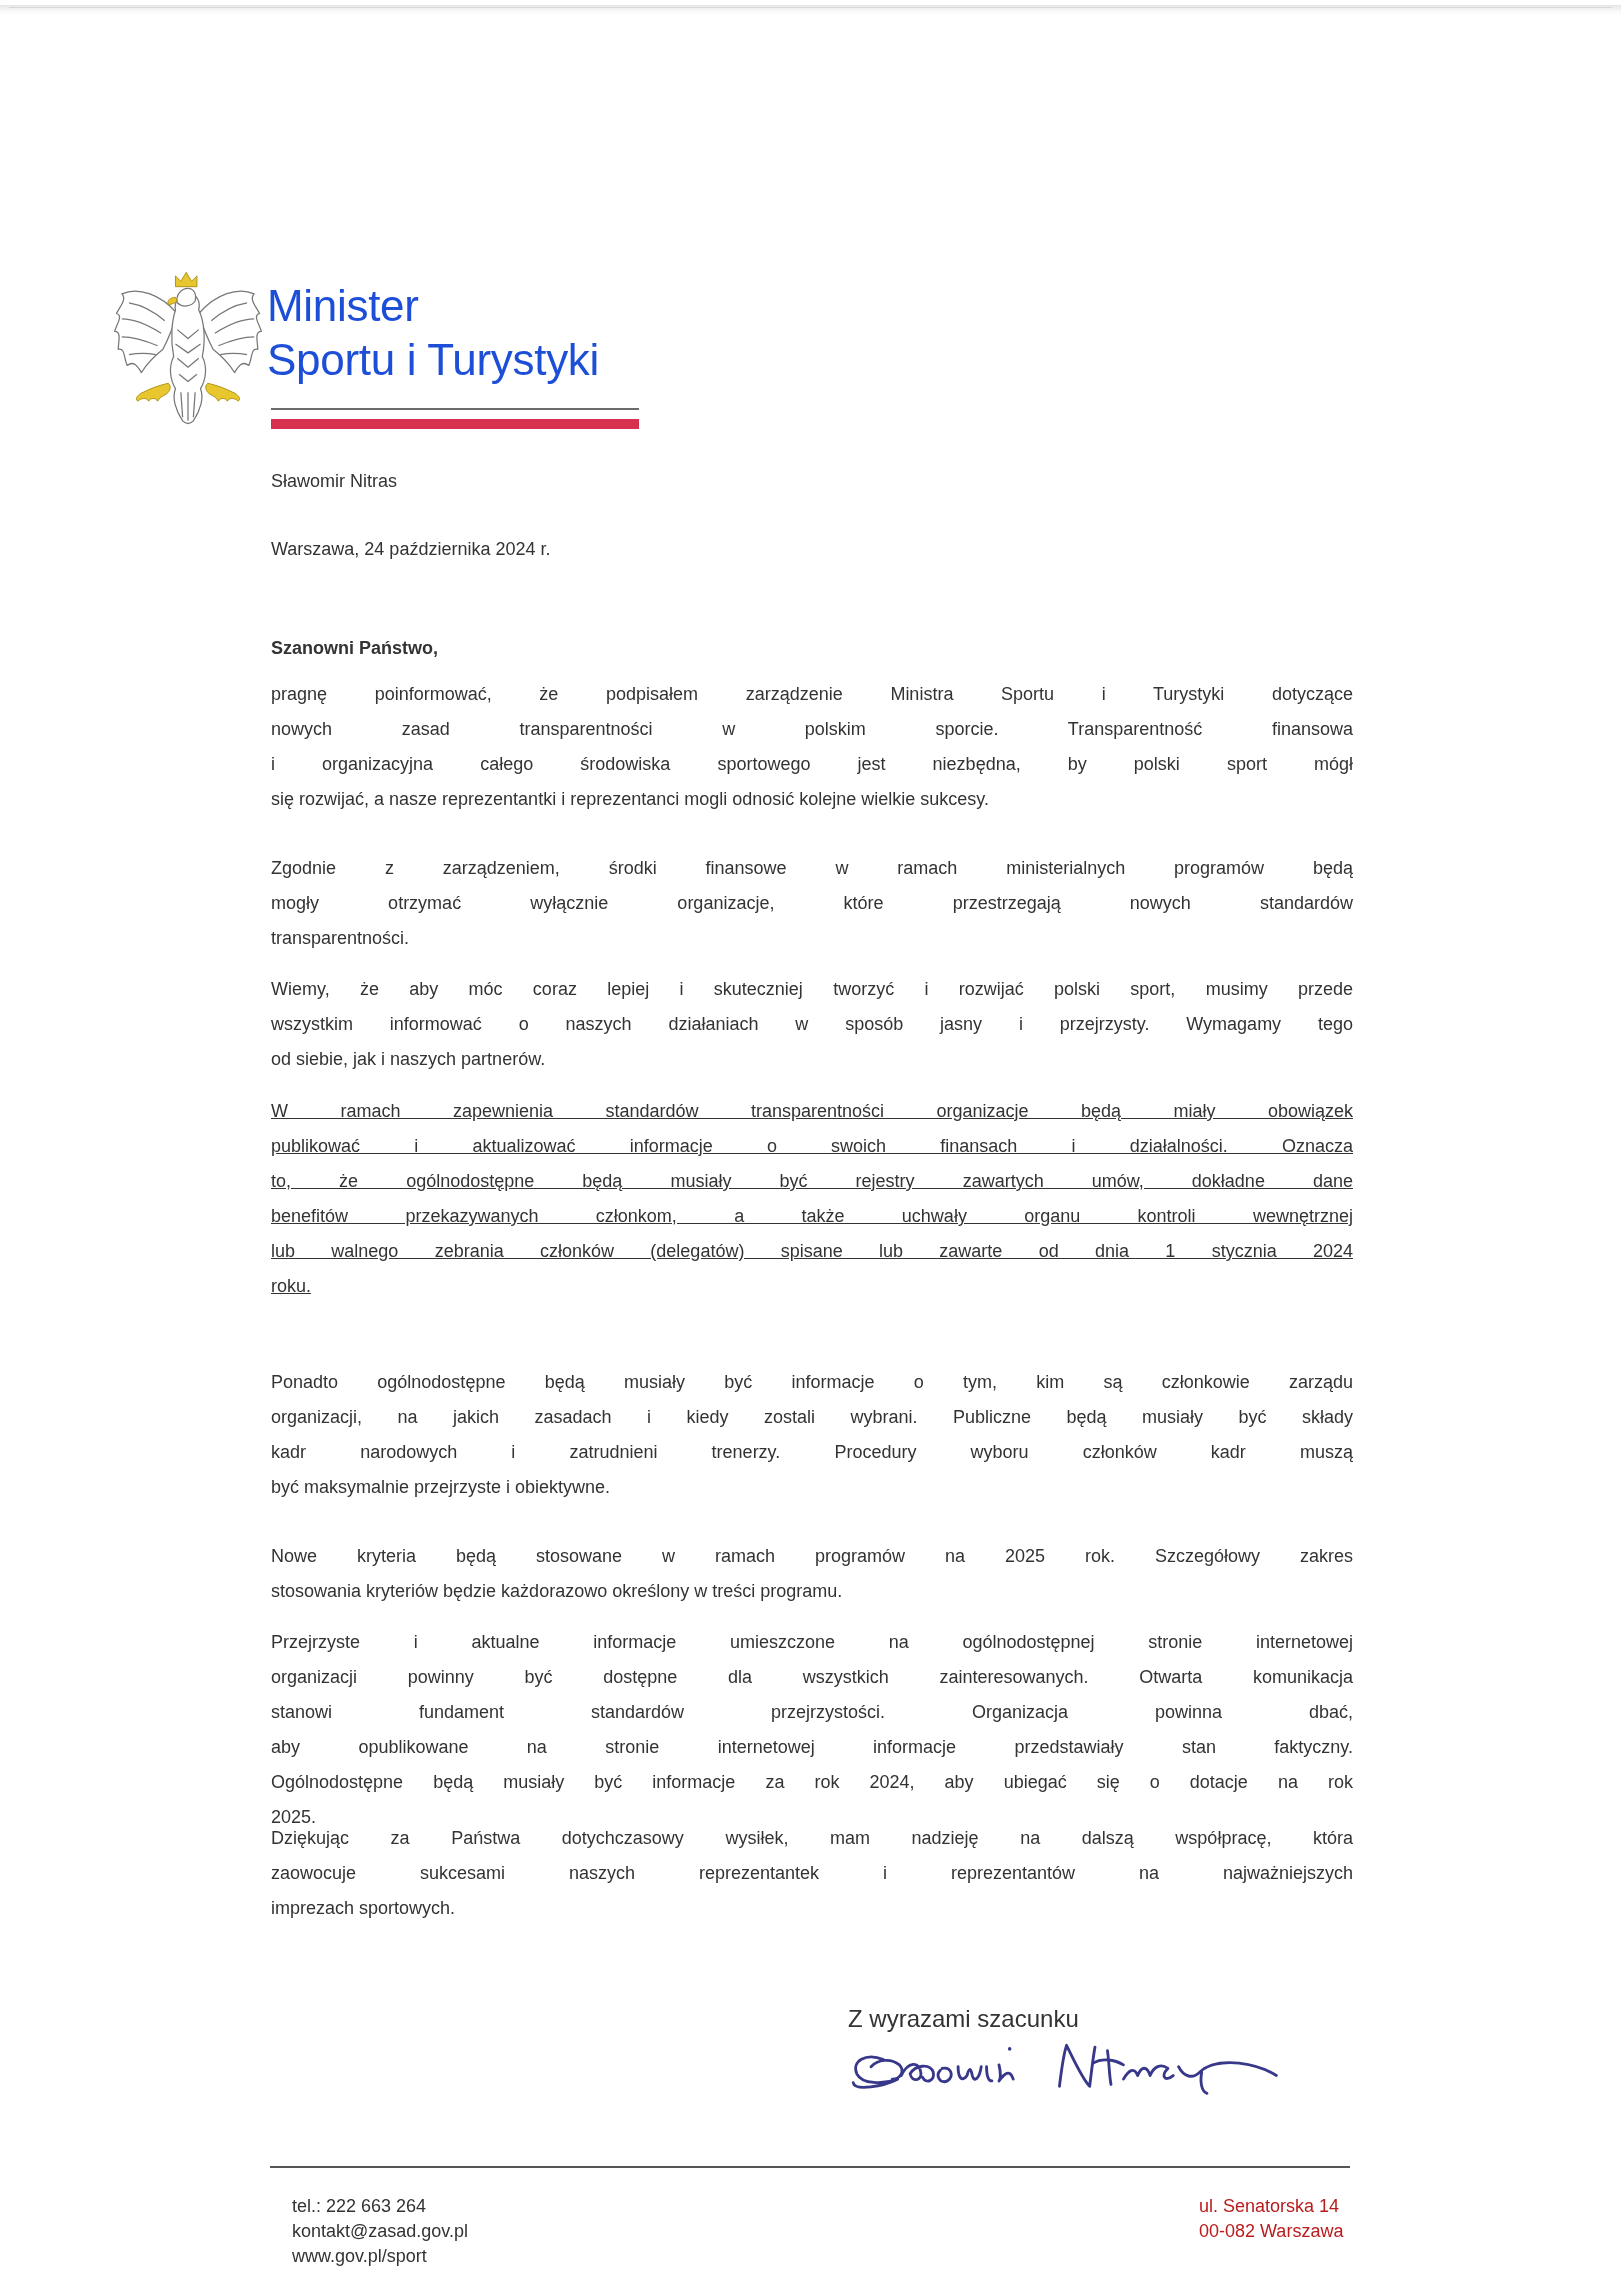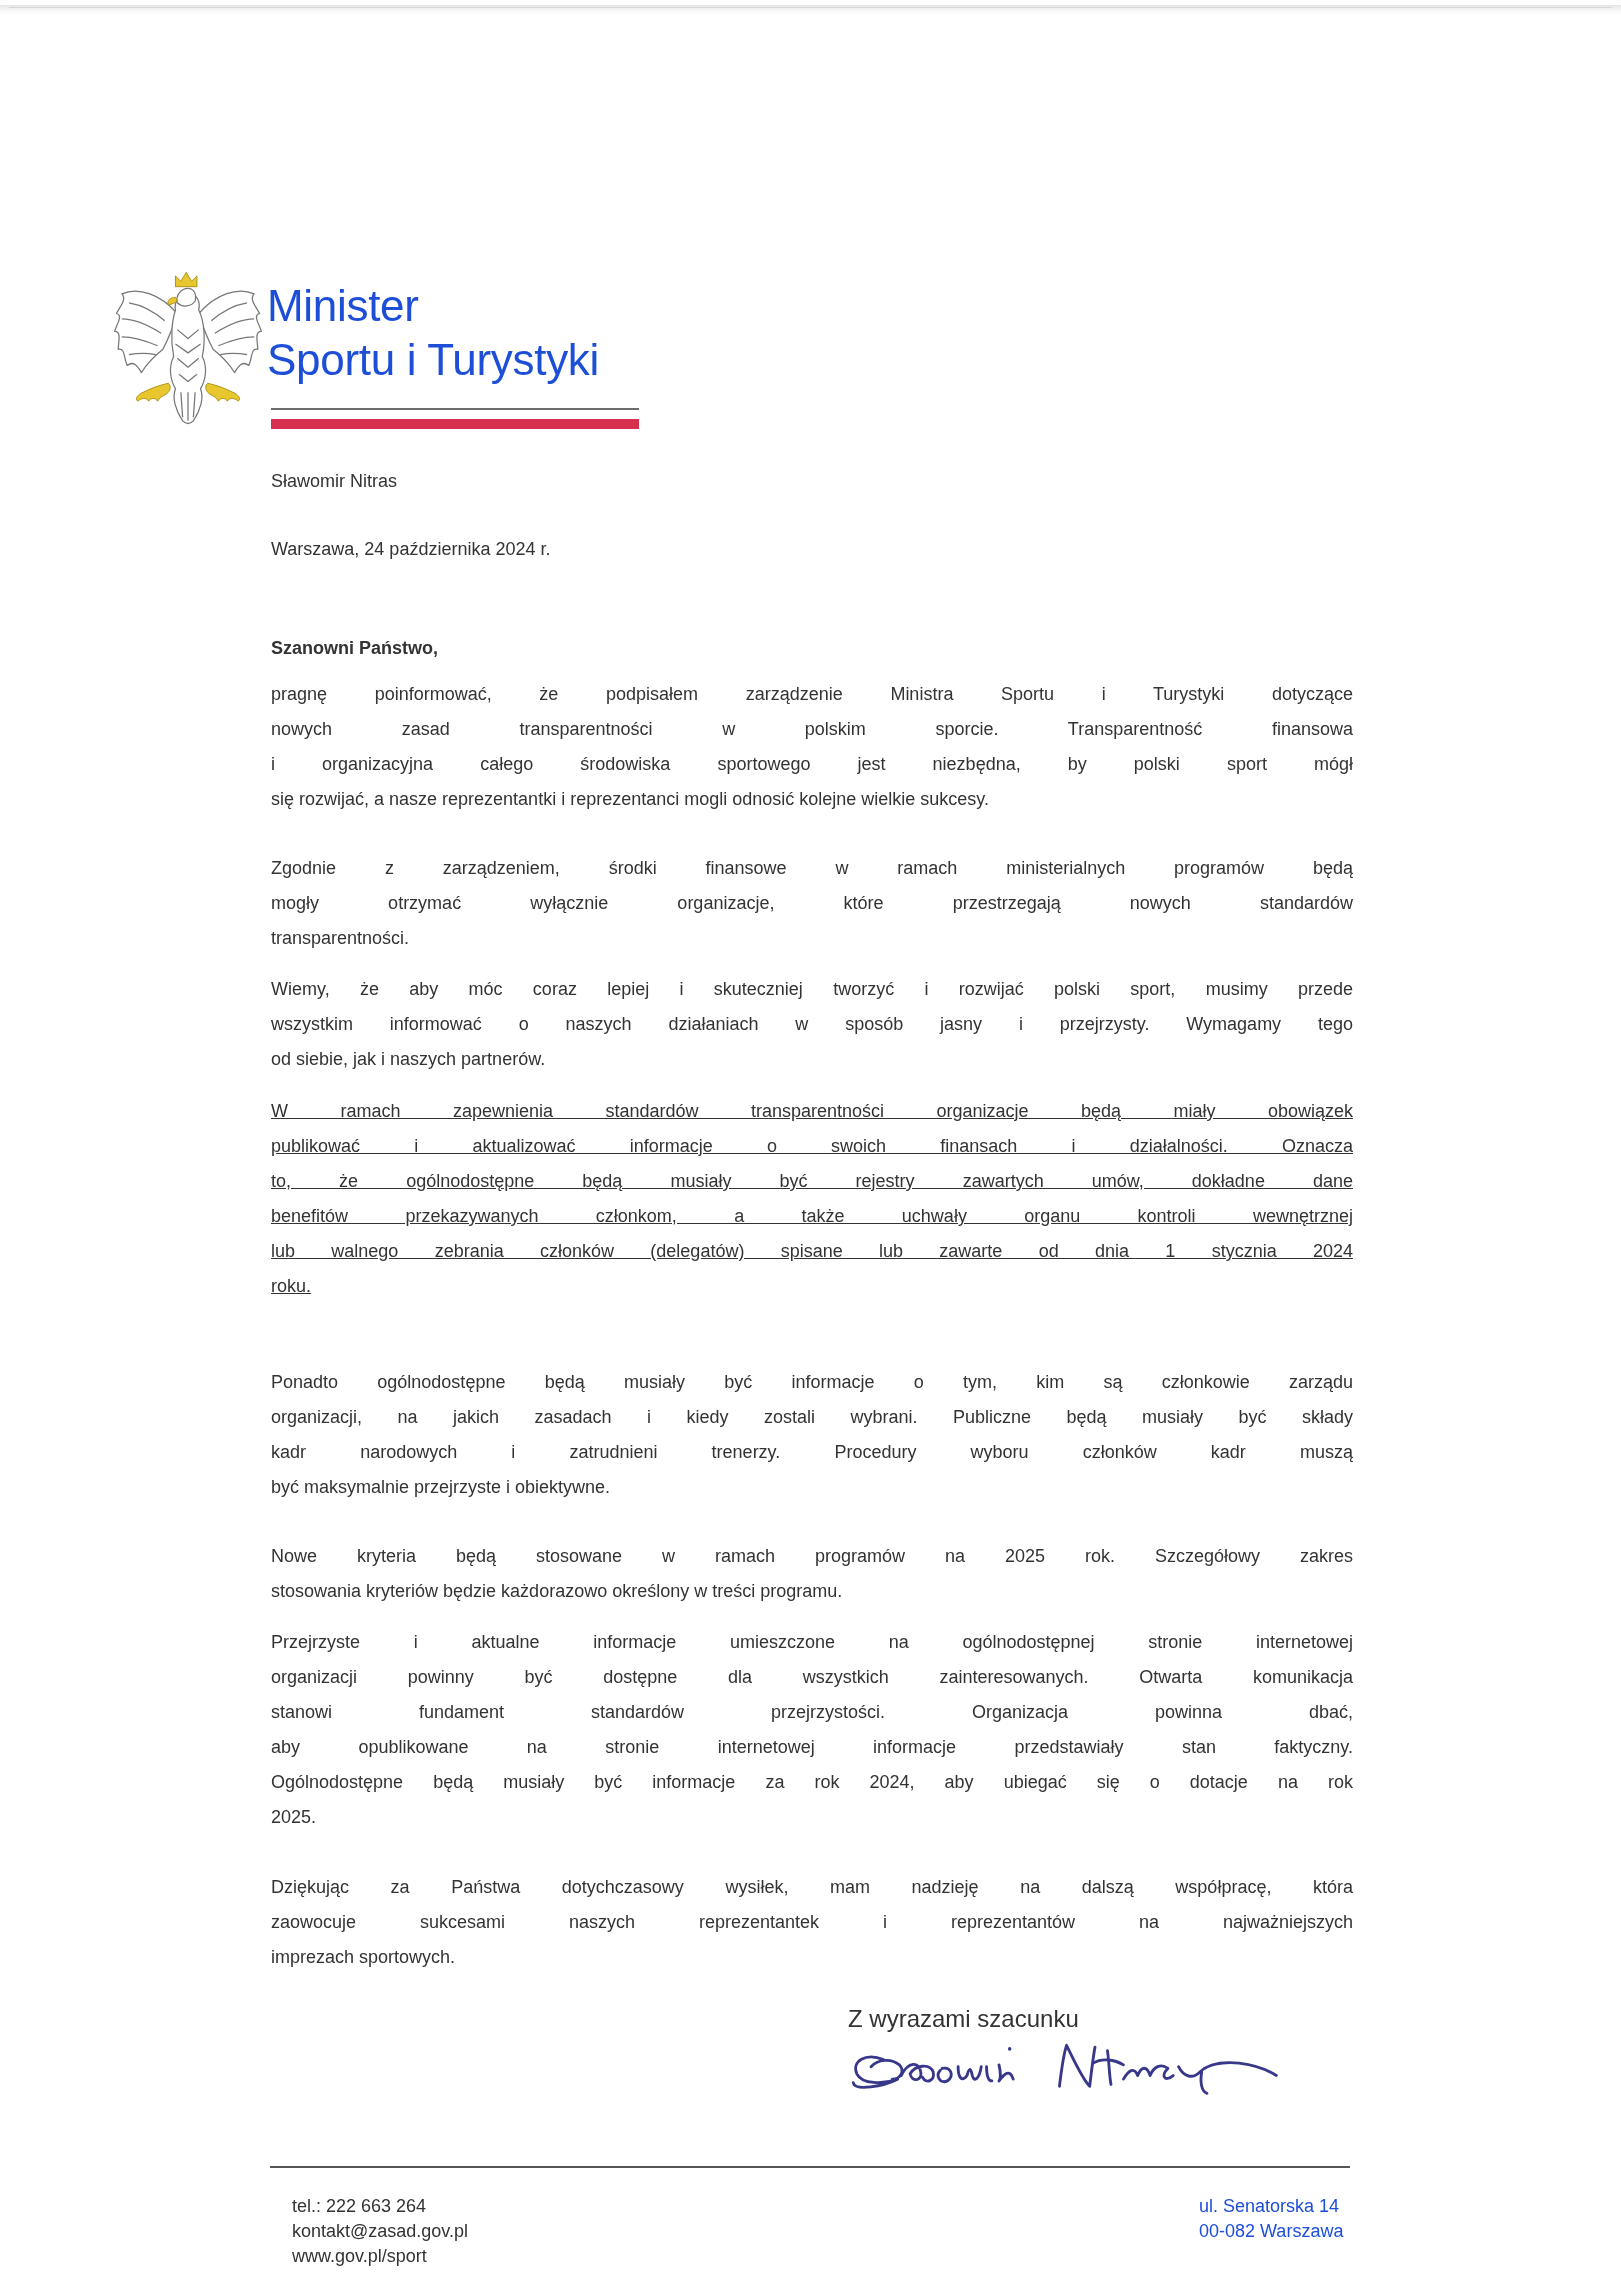--- a/index.html
+++ b/index.html
@@ -29,29 +29,29 @@
     .date-line { top: 532px; }
     .salutation { top: 631px; font-weight: bold; }
 
     .p1 { top: 677px; }
     .p2 { top: 851px; }
     .p3 { top: 972px; }
     .p4 { top: 1094px; text-decoration: underline; }
     .p5 { top: 1365px; }
     .p6 { top: 1539px; }
     .p7 { top: 1625px; }
-    .p8 { top: 1870px; }
+    .p8 { top: 1821px; }
 
     .closing { position: absolute; left: 848px; top: 2001px; font-size: 24px; line-height: 35px; color: #333; white-space: nowrap; }
     .signature { position: absolute; left: 846px; top: 2040px; width: 466px; height: 64px; }
     .signature svg { width: 100%; height: 100%; }
 
     .footer-rule { position: absolute; left: 270px; top: 2166px; width: 1080px; height: 1.8px; background: #555; }
     .footer-left { position: absolute; left: 270px; top: 2194px; font-size: 18px; line-height: 25px; color: #333; }
-    .footer-right { position: absolute; left: 1177px; top: 2194px; font-size: 18px; line-height: 25px; color: #1d4ed8; }
+    .footer-right { position: absolute; left: 1177px; top: 2194px; font-size: 18px; line-height: 25px; color: #b91c1c; }
     .footer-left div, .footer-right div { white-space: nowrap; margin-left: 22px; }
   </style>
 </head>
 <body>
 
 <div class="scan-edge"></div>
 <div class="scan-edge-line"></div>
 
 <div class="emblem">
   <svg viewBox="0 0 172 180" xmlns="http://www.w3.org/2000/svg">

